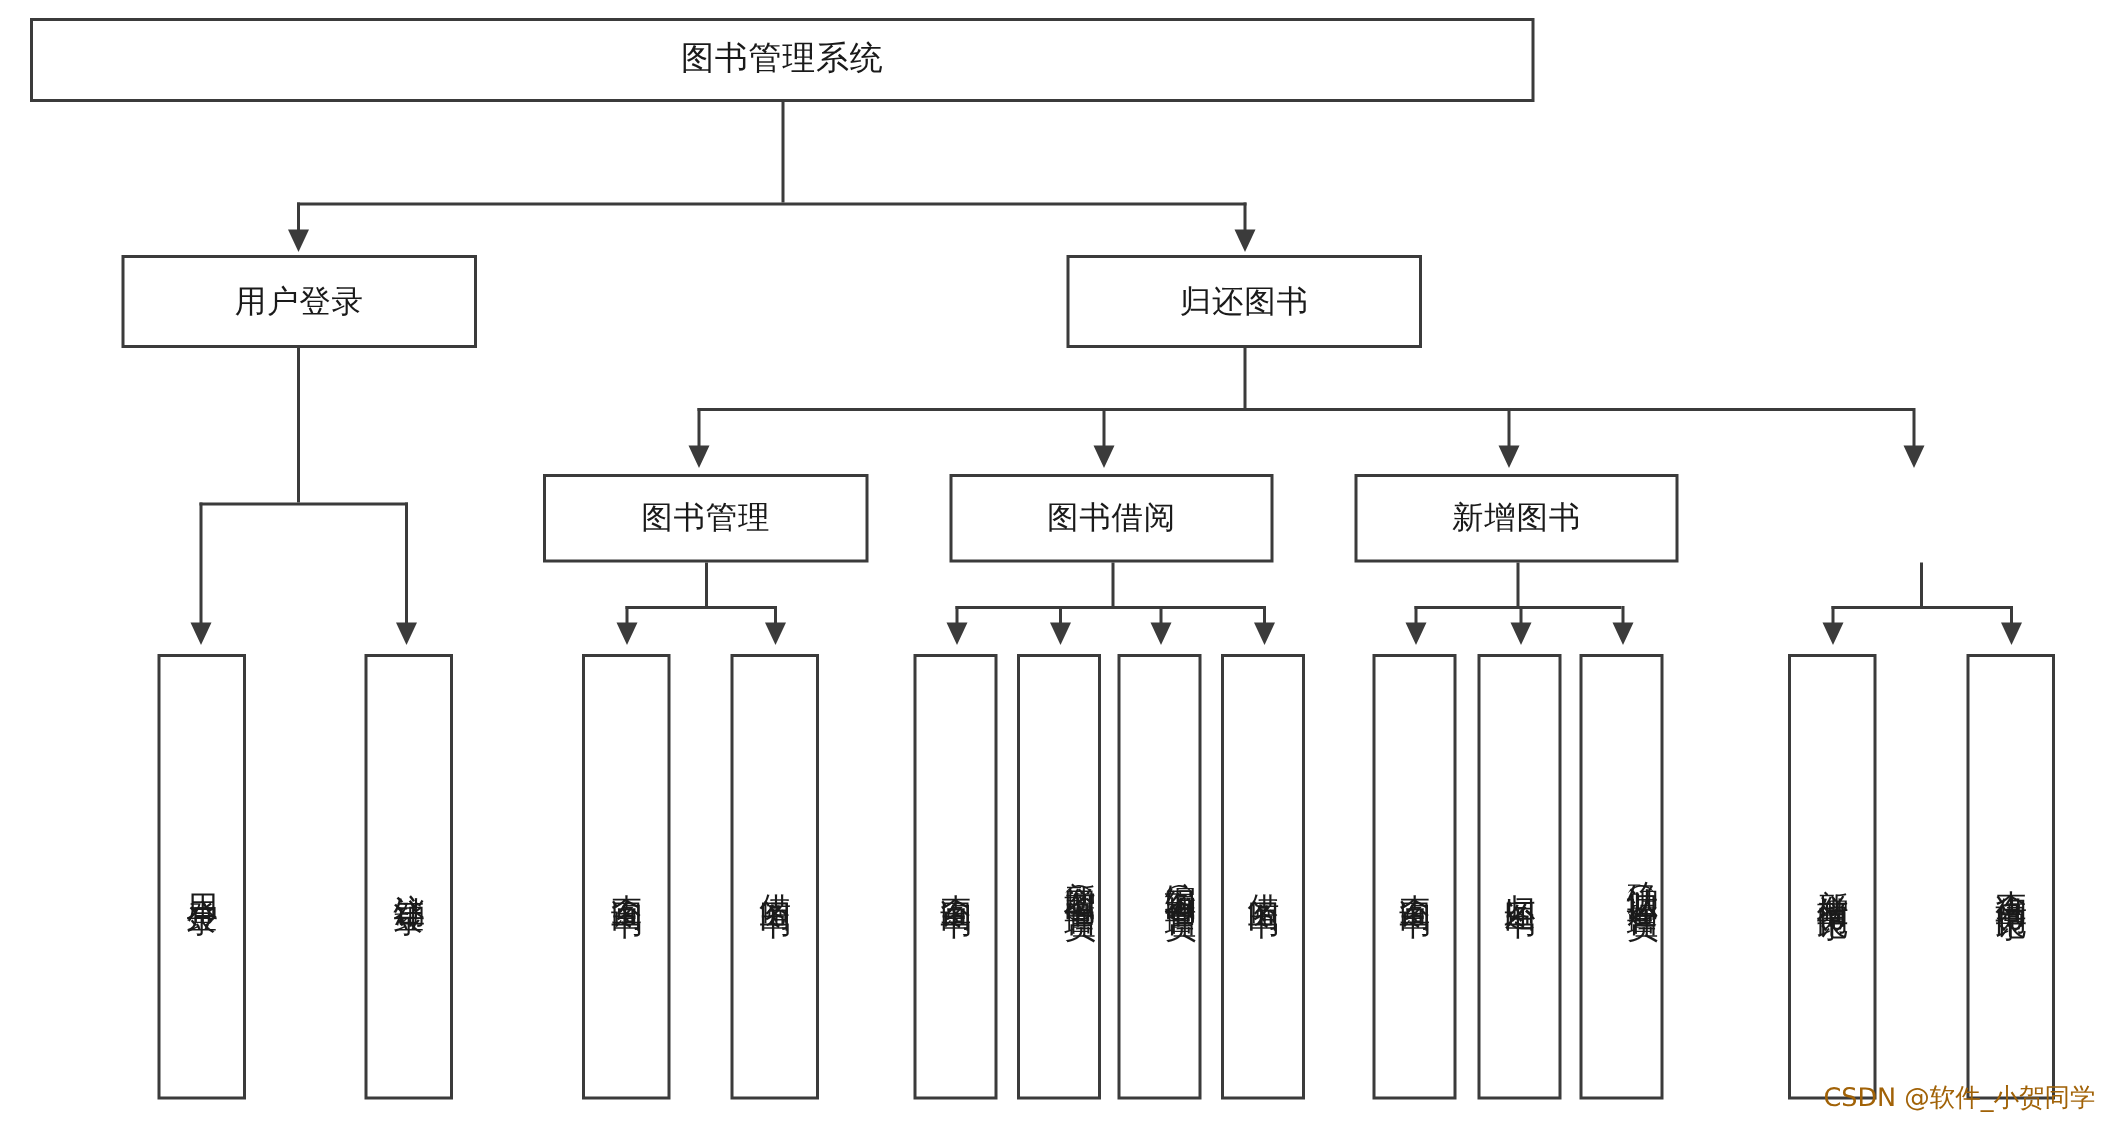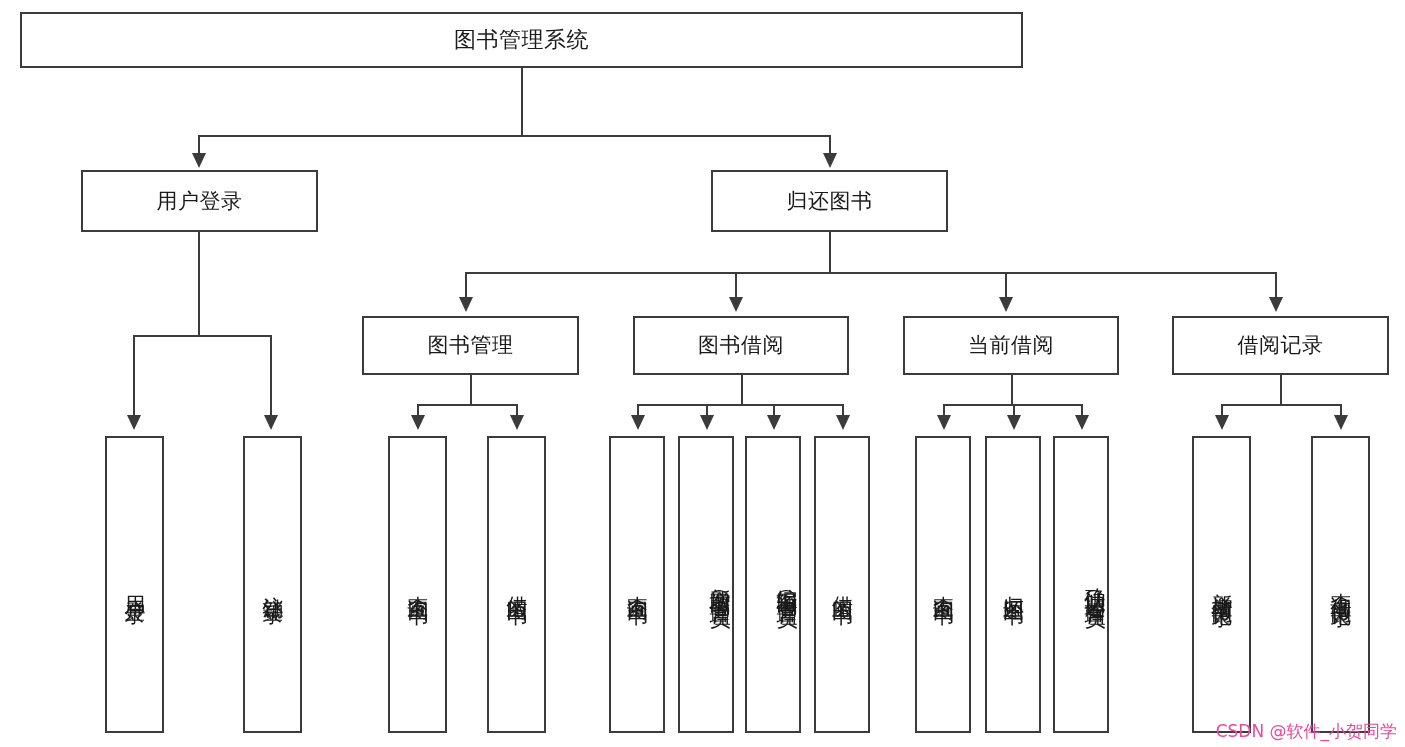--- a/index.html
+++ b/index.html
@@ -70,21 +70,21 @@
     border-right: 7px solid transparent;
     border-top: 15px solid #3b3b3b;
   }
 
   
   #watermark {
     position: absolute;
     right: 8px;
     bottom: 4px;
     font-size: 17px;
-    color: #ec4899;
+    color: #a16207;
     white-space: nowrap;
     font-family: "DejaVu Sans", "Liberation Sans", sans-serif;
   }
 </style>
 </head>
 <body>
 
 <div id="canvas">
 
   <div class="node root" id="n-root" style="left: 20px; top: 12px; width: 1003px; height: 56px;">
@@ -123,24 +123,21 @@
   <div class="arrow" style="left:999px; top:297px;"></div>
   <div class="arrow" style="left:1269px; top:297px;"></div>
 
   <div class="node h" id="n-l3-0" style="left: 362px; top: 316px; width: 217px; height: 59px;">
     <span>图书管理</span>
   </div>
   <div class="node h" id="n-l3-1" style="left: 633px; top: 316px; width: 216px; height: 59px; text-align: center;">
     <span>图书借阅</span>
   </div>
   <div class="node h" id="n-l3-2" style="left: 903px; top: 316px; width: 216px; height: 59px;">
-    <span>当前借阅</span>
-  </div>
-  <div class="node h" id="n-l3-3" style="left: 1172px; top: 316px; width: 217px; height: 59px;">
-    <span>借阅记录</span>
+    <span>新增图书</span>
   </div>
 
   <div class="ln v" style="left:470px; top:375px; height:29px;"></div>
   <div class="ln h" style="left:417px; top:404px; width:100px;"></div>
   <div class="ln v" style="left:417px; top:404px; height:13px;"></div>
   <div class="ln v" style="left:516px; top:404px; height:13px;"></div>
   <div class="arrow" style="left:411px; top:415px;"></div>
   <div class="arrow" style="left:510px; top:415px;"></div>
 
   <div class="ln v" style="left:741px; top:375px; height:29px;"></div>

